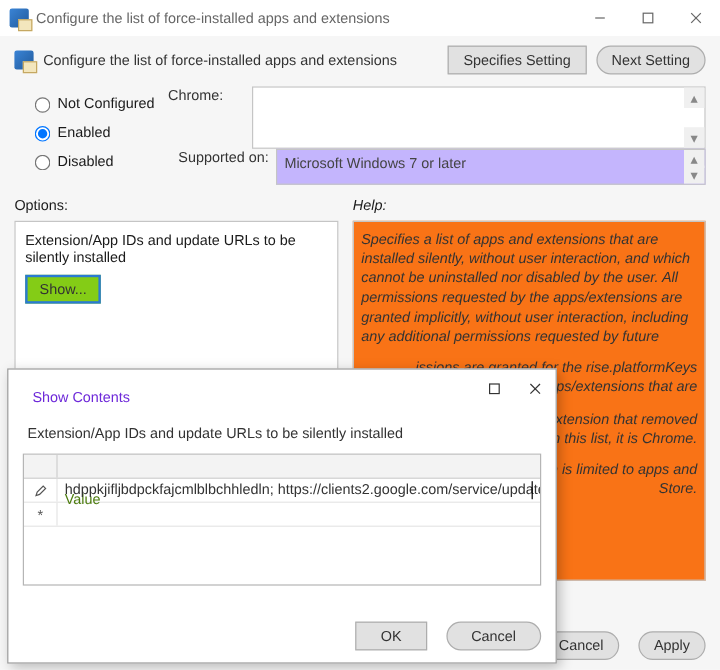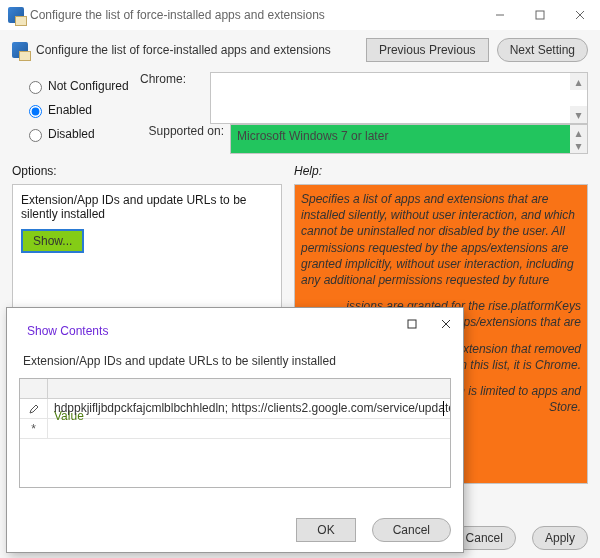--- a/index.html
+++ b/index.html
@@ -17,21 +17,21 @@
 .header-row .app-icon { margin-right:8px; }
 .header-title { font-size: 12px; color:#333; flex:1; }
 .btn { background:#e1e1e1; border:1px solid #adadad; padding: 4px 12px; font-size:12px; color:#333; cursor:default; }
 .btn + .btn { margin-left:8px;border-radius:12px; }
 
 .radio-block { padding: 8px 0 8px 24px; }
 .radio-row { display:flex; align-items:center; height:24px; font-size:12px; color:#1a1a1a; }
 .radio-row input { margin-right:6px; }
 .textbox { flex:1; border:1px solid #c5c5c5; background:#fff; height:52px; position:relative; }
 .textbox .scrollbtn { position:absolute; right:0; width:17px; height:17px; display:flex; align-items:center; justify-content:center; color:#888; background:#f0f0f0;}
-.supported-box { flex:1; border:1px solid #c5c5c5; background:#22c55e; height:30px; padding:4px 6px; font-size:12px; color:#444; position:relative;}
+.supported-box { flex:1; border:1px solid #c5c5c5; background:#c4b5fd; height:30px; padding:4px 6px; font-size:12px; color:#444; position:relative;}
 .supported-box .scrollbtn{position:absolute;right:0;top:0;width:17px;height:15px;display:flex;align-items:center;justify-content:center;color:#888;background:#f0f0f0;}
 
 .split { display:flex; padding: 10px 12px 0 12px; gap:12px;justify-content:space-between; }
 .split .col-label { font-size:12px; color:#1a1a1a; margin-bottom:6px; }
 .options-col { width: 270px; }
 .help-col { flex:1;font-style:italic; }
 .options-box { border:1px solid #c5c5c5; background:#fff; padding:8px; height: 300px; }
 .options-box .desc { font-size:12px; color:#1a1a1a; margin-bottom:8px; }
 .show-btn { border:2px solid #2a7ad4; background:#84cc16; padding:3px 10px; font-size:12px; display:inline-block; }
 .help-box { border:1px solid #c5c5c5; background:#f97316; padding:6px 6px; height:300px; font-size:12px; line-height:1.35; color:#333; overflow:hidden; }
@@ -80,21 +80,21 @@
           <line x1="1" y1="1" x2="9" y2="9" stroke="#666" stroke-width="1"></line>
           <line x1="9" y1="1" x2="1" y2="9" stroke="#666" stroke-width="1"></line>
         </svg>
       </div>
   </div>
 
   <div class="body-area">
     <div class="header-row">
       <span class="app-icon"></span>
       <span class="header-title">Configure the list of force-installed apps and extensions</span>
-      <span class="btn">Previous Previous</span>
+      <span class="btn">Specifies Setting</span>
       <span class="btn">Next Setting</span>
     </div>
 
     <div style="display:flex;">
       <div class="radio-block" style="width:140px;">
         <label class="radio-row">
             <input type="radio" name="st" style="">
             <span>Not Configured</span>
           </label>
         <label class="radio-row">

